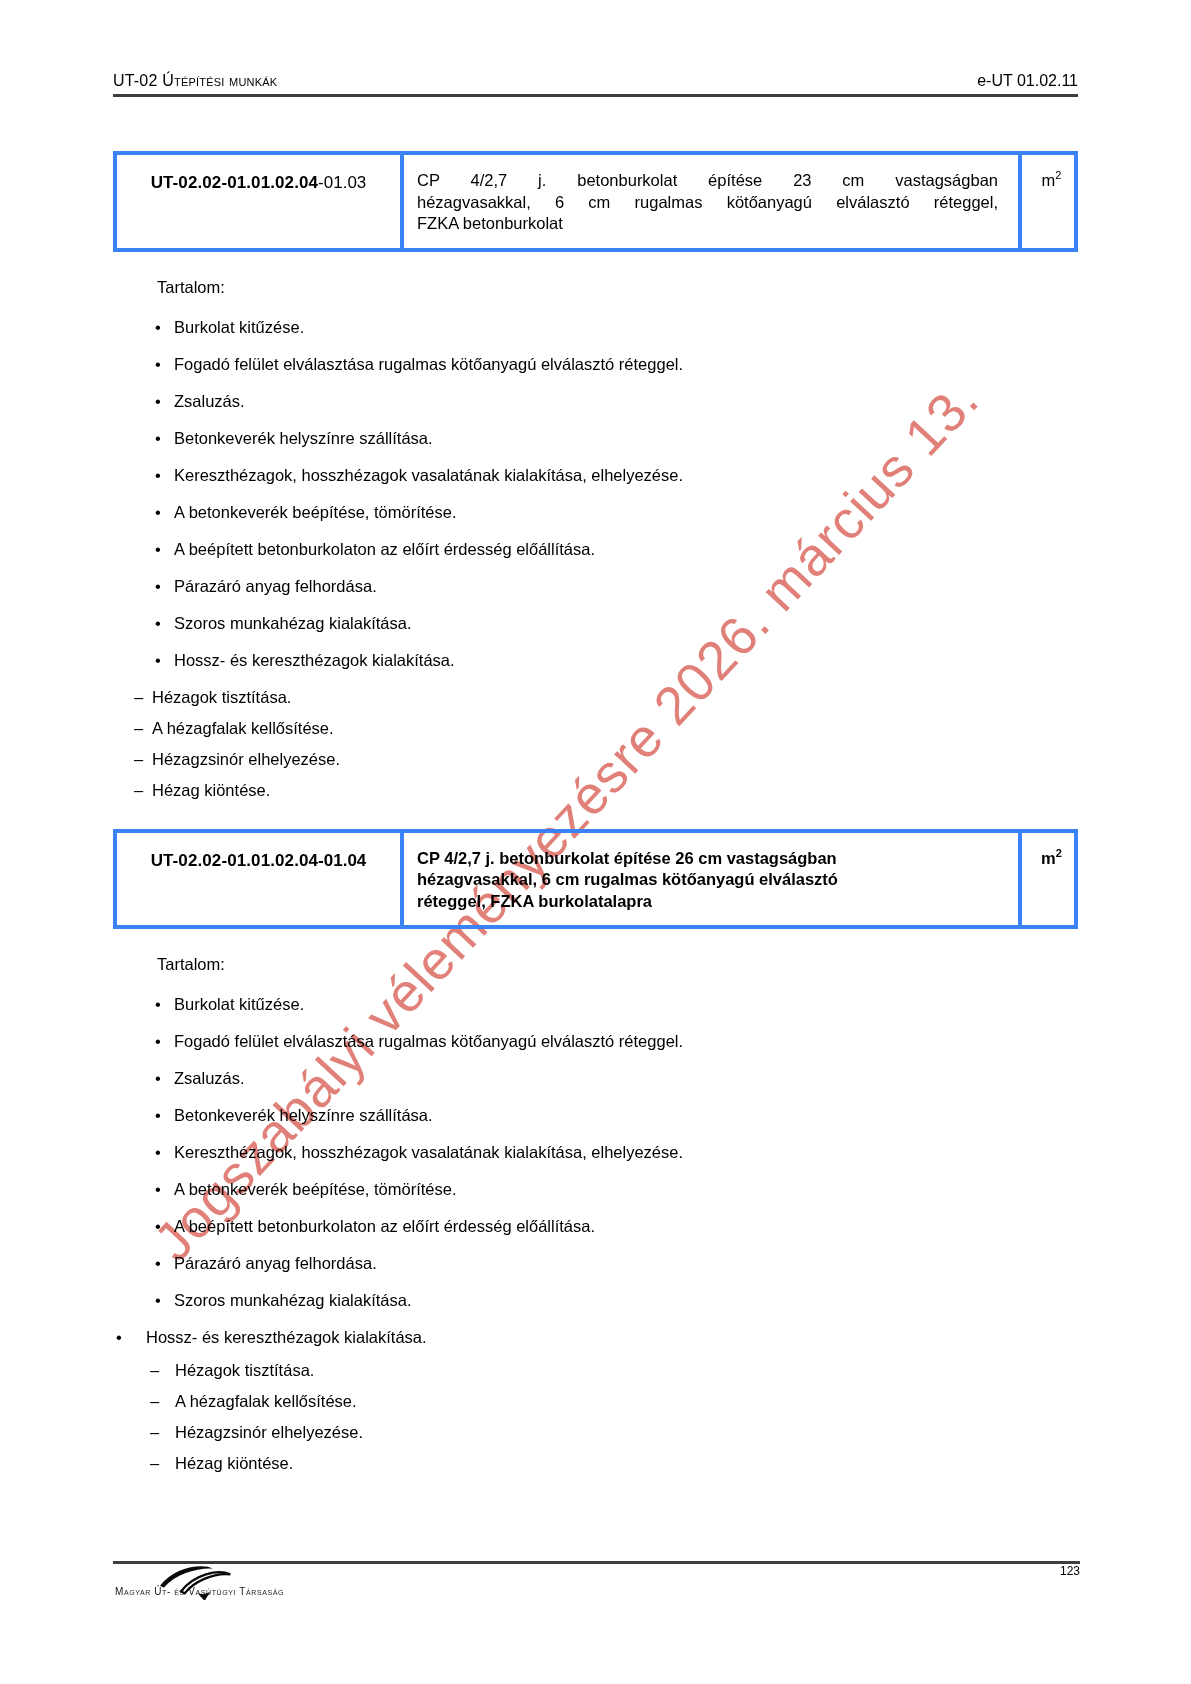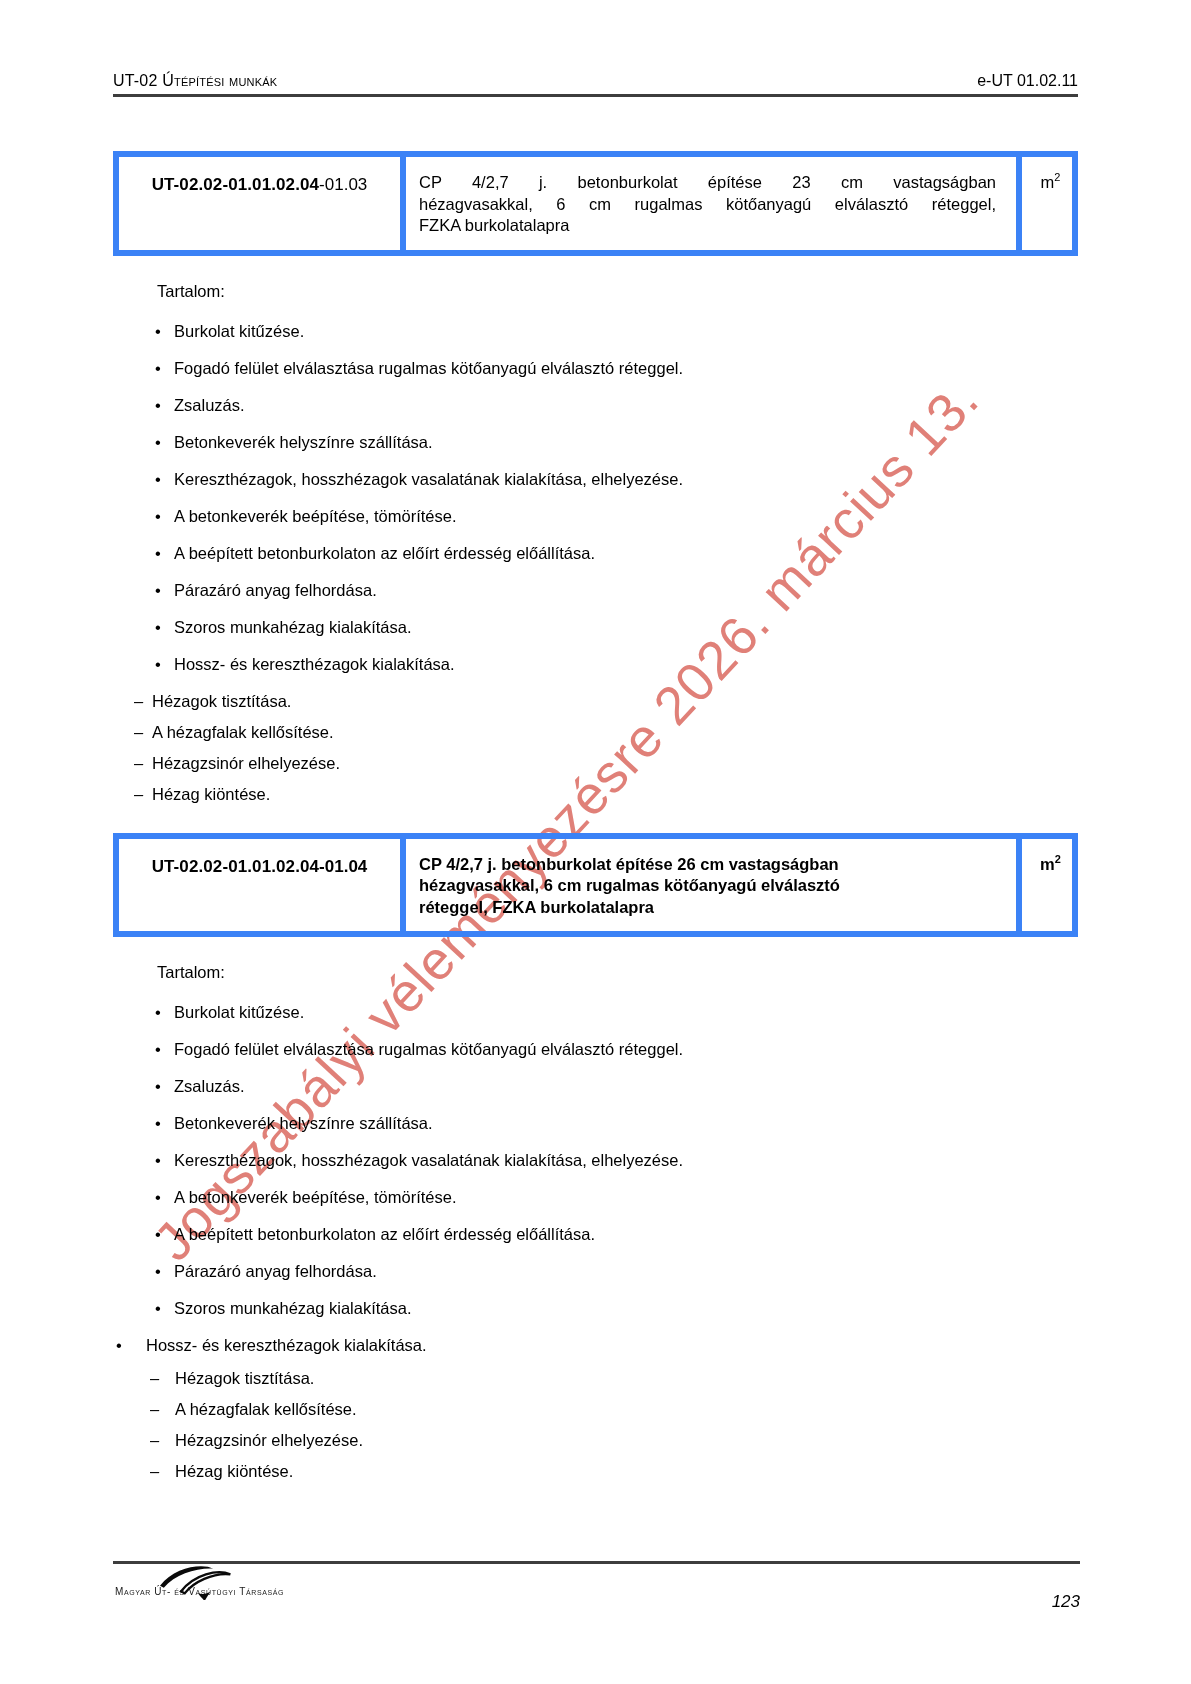--- a/index.html
+++ b/index.html
@@ -41,21 +41,21 @@
   .page-header .hright { font-size:16px; }
 
   table.spec {
     width:100%;
     border-collapse:collapse;
     table-layout:fixed;
   }
   .tbl-1 { margin-top:54px; }
   .tbl-2 { margin-top:28px;font-weight:bold; }
   table.spec td {
-    border:6px solid #3b82f6;
+    border:4px solid #3b82f6;
     vertical-align:top;
     background:transparent;
   }
   td.code-cell {
     width:287px;
     text-align:center;
     padding:18px 6px 12px;
     font-size:17px;
     white-space:nowrap;
   }
@@ -116,23 +116,22 @@
     left:40px; top:-24px;
   }
   .org-name {
     font-variant:small-caps;
     font-size:10px;
     letter-spacing:0.6px;
     color:#1a1a1a;
     white-space:nowrap;
   }
   .page-number {
-    margin-top:28px;
-    font-size:17px;
-    font-style:italic;
+    margin-top:0;
+    font-size:12px;
   }
 </style>
 </head>
 <body>
 
 <div class="page">
 
   <div class="watermark" style="color: rgb(224, 128, 120);">Jogszabályi véleményezésre 2026. március 13.</div>
 
   <div class="content">
@@ -143,21 +142,21 @@
     </header>
 
     <section>
       <table class="spec tbl-1">
         <tbody>
         <tr>
           <td class="code-cell"><b>UT-02.02-01.01.02.04</b><span>-01.03</span></td>
           <td class="desc-cell">
                 <div class="desc-line justify">CP 4/2,7 j. betonburkolat építése 23 cm vastagságban</div>
                 <div class="desc-line justify">hézagvasakkal, 6 cm rugalmas kötőanyagú elválasztó réteggel,</div>
-                <div class="desc-line">FZKA burkolatalapra</div>
+                <div class="desc-line">FZKA betonburkolat</div>
               </td>
           <td class="unit-cell"><span>m</span><sup>2</sup></td>
         </tr>
         </tbody>
       </table>
       <div class="tartalom">Tartalom:</div>
       <div class="list">
           <div class="row bullet">
             <span class="marker">•</span>
             <span class="txt">Burkolat kitűzése.</span>

